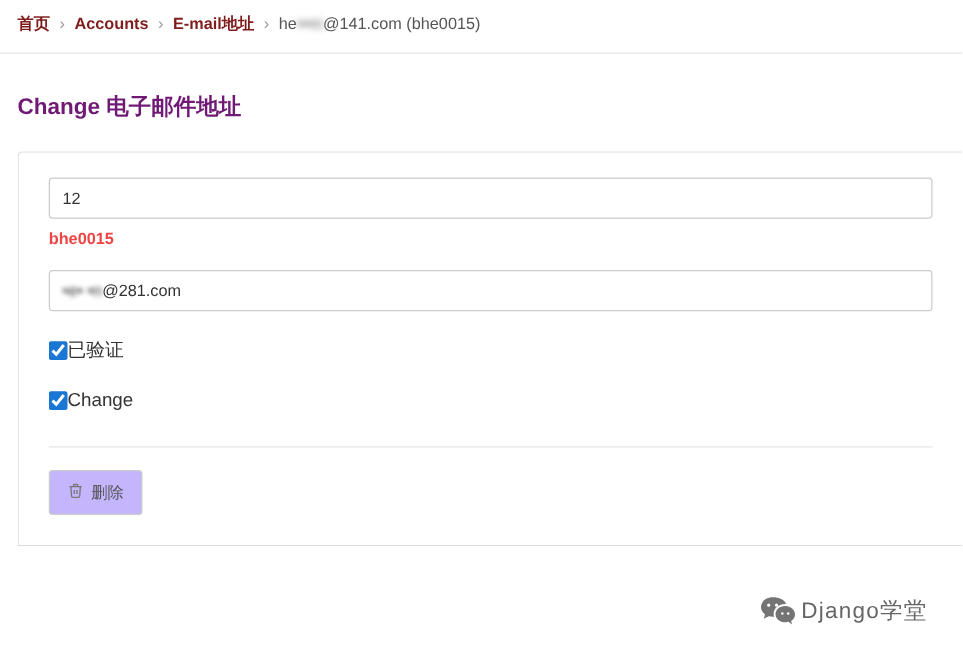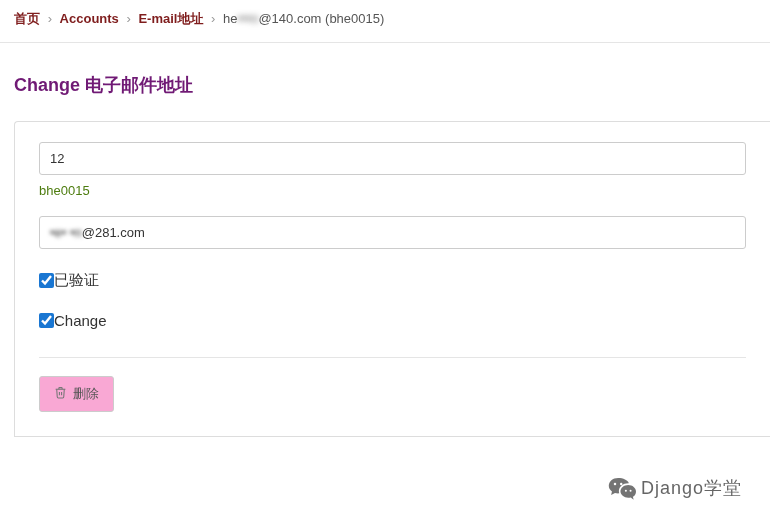--- a/index.html
+++ b/index.html
@@ -52,23 +52,23 @@
     .text-input {
       width: 100%;
       padding: 8px 10px;
       border: 1px solid #ccc;
       border-radius: 3px;
       font-size: 13px;
       color: #333;
       outline: none;
     }
     .help-link {
-      color: #4d7c0f;
+      color: #ef4444;
       font-size: 13px;
-      font-weight: normal;
+      font-weight: bold;
       display: inline-block;
       margin-top: 8px;
       cursor: pointer;
     }
     .checkbox-row {
       display: flex;
       align-items: center;
       margin: 22px 0;
     }
     .cb {
@@ -80,21 +80,21 @@
     .actions {
       border-top: 1px solid #e5e5e5;
       margin-top: 28px;
       padding-top: 18px;
     }
     .delete-btn {
       display: inline-flex;
       align-items: center;
       gap: 6px;
       border: 1px solid #ccc;
-      background: #f9a8d4;
+      background: #c4b5fd;
       border-radius: 3px;
       padding: 8px 14px;
       font-size: 13px;
       color: #555;
       cursor: pointer;
     }
     .delete-btn svg { width: 13px; height: 13px; stroke: #777; }
     .email-blur { filter: blur(2px); display:inline-block; }
     .watermark {
       position: absolute;
@@ -116,21 +116,21 @@
 <body>
 
 <div class="breadcrumb">
   <a href="#">首页</a>
   <span class="sep">›</span>
   <a href="#">Accounts</a>
   <span class="sep">›</span>
   <a href="#">E-mail地址</a>
   <span class="sep">›</span>
   <span class="current">
-    <span>he</span><span class="blur">•••n</span><span>@140.com (bhe0015)</span>
+    <span>he</span><span class="blur">•••n</span><span>@141.com (bhe0015)</span>
   </span>
 </div>
 
 <h1 class="page-title">Change 电子邮件地址</h1>
 
 <div class="panel">
 
   <div class="field">
     <input type="text" class="text-input" value="12" style="">
     <span class="help-link">bhe0015</span>

